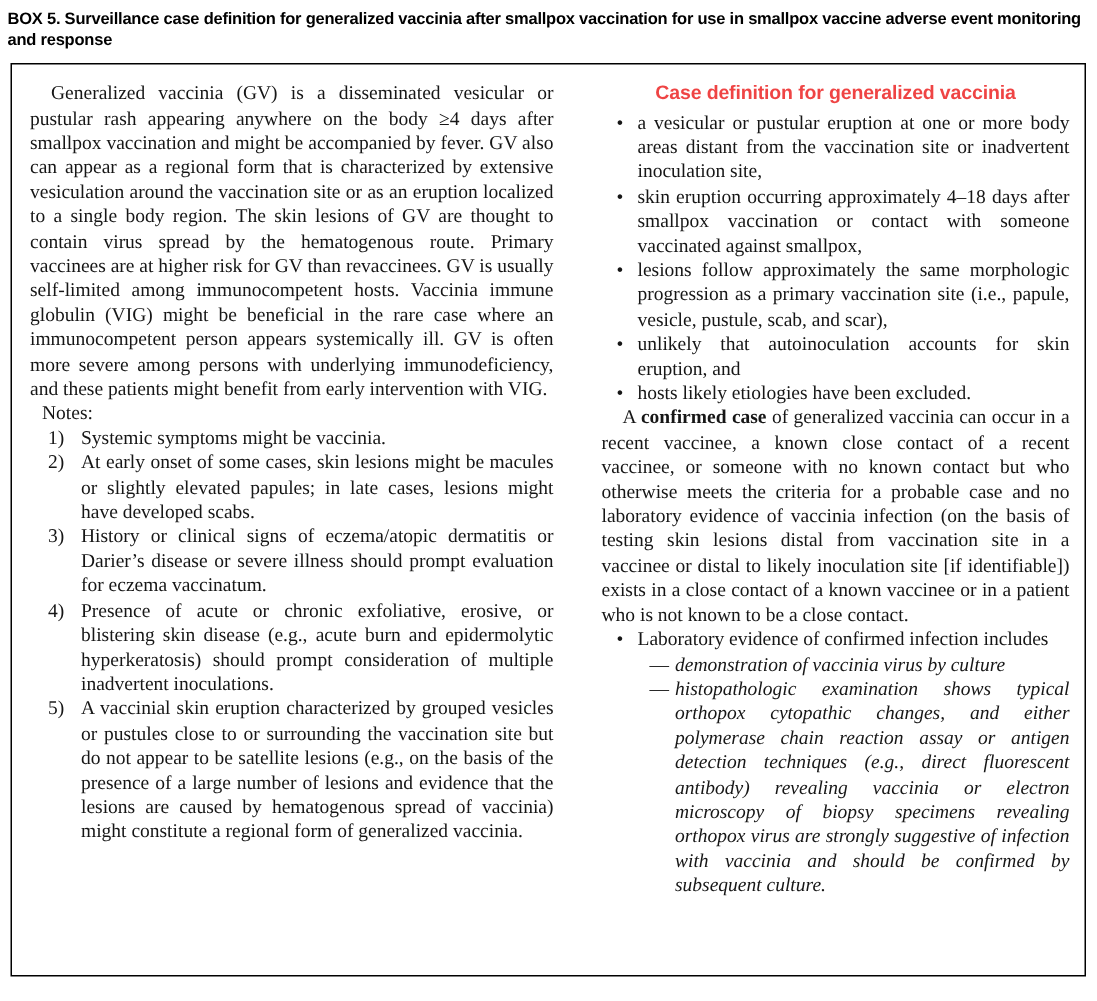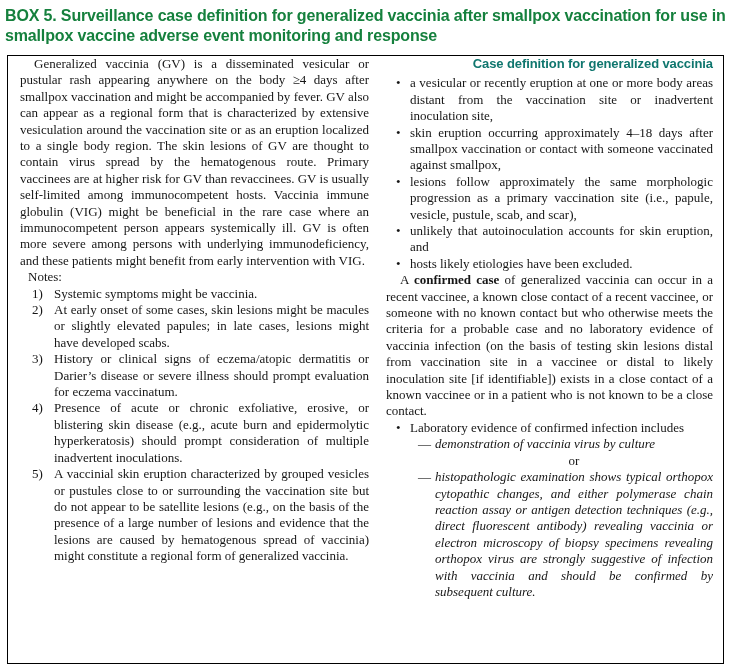--- a/index.html
+++ b/index.html
@@ -9,36 +9,36 @@
     background: #ffffff;
     color: #161616;
     font-family: "Liberation Serif", "DejaVu Serif", serif;
     overflow: hidden;
   }
   .page { padding: 5px 3px 0 4px; }
 
   .box-title {
     font-family: "Liberation Sans", "DejaVu Sans", sans-serif;
     font-weight: bold;
-    font-size: 16px;
+    font-size: 11px;
     line-height: 1.28;
     letter-spacing: -0.15px;
-    color: #15803d;
+    color: #000000;
     margin: 1px 1px 8px 1px;
   }
 
   .case-box {
     border: 1px solid #000;
     box-sizing: border-box;
     width: 717px;
     height: 609px;
     margin-left: 3px;
     display: flex;
-    gap: 17px;
-    padding: 0 10px 6px 12px;
+    gap: 32px;
+    padding: 11px 10px 6px 12px;
     overflow: hidden;
   }
 
   .col {
     font-size: 13px;
     line-height: 16.4px;
     text-align: justify;
     hyphens: auto;
   }
   .col-left  { width: 349px; flex: none; }
@@ -49,23 +49,23 @@
   .notes-label { font-weight: normal; padding-left: 8px; }
   .note { display: flex; padding-left: 12px; }
   .note-num { flex: none; width: 22px; }
   .note-body { flex: 1; text-align: justify; }
 
   .rc-heading {
     font-family: "Liberation Sans", "DejaVu Sans", sans-serif;
     font-weight: bold;
     font-size: 13px;
     letter-spacing: -0.1px;
-    text-align: right;
+    text-align: center;
     margin: 0 0 3px 0;
-    color: #0f766e;
+    color: #ef4444;
   }
 
   .bullet { display: flex; padding-left: 10px; }
   .bullet-marker { flex: none; width: 14px; }
   .bullet-body { flex: 1; text-align: justify; }
 
   .sub-item { display: flex; padding-left: 32px; }
   .dash-marker { flex: none; width: 17px; }
   .sub-body { flex: 1; text-align: justify; font-style: italic; }
   .or-line { padding-left: 49px; text-align: center; }
@@ -107,21 +107,21 @@
         <div class="note-body">A vaccinial skin eruption characterized by grouped vesicles or pustules close to or surrounding the vaccination site but do not appear to be satellite lesions (e.g., on the basis of the presence of a large number of lesions and evidence that the lesions are caused by hematogenous spread of vaccinia) might constitute a regional form of generalized vaccinia.</div>
       </div>
     </div>
 
     <div class="col col-right">
       <h3 class="rc-heading">Case definition for generalized vaccinia</h3>
 
 
       <div class="bullet">
         <span class="bullet-marker">•</span>
-        <div class="bullet-body">a vesicular or recently eruption at one or more body areas distant from the vaccination site or inadvertent inoculation site,</div>
+        <div class="bullet-body">a vesicular or pustular eruption at one or more body areas distant from the vaccination site or inadvertent inoculation site,</div>
       </div>
       <div class="bullet">
         <span class="bullet-marker">•</span>
         <div class="bullet-body">skin eruption occurring approximately 4–18 days after smallpox vaccination or contact with someone vaccinated against smallpox,</div>
       </div>
       <div class="bullet">
         <span class="bullet-marker">•</span>
         <div class="bullet-body">lesions follow approximately the same morphologic progression as a primary vaccination site (i.e., papule, vesicle, pustule, scab, and scar),</div>
       </div>
       <div class="bullet">
@@ -138,21 +138,20 @@
       <div class="bullet">
         <span class="bullet-marker">•</span>
         <div class="bullet-body">Laboratory evidence of confirmed infection includes</div>
       </div>
 
       <div class="sub-item">
         <span class="dash-marker">—</span>
         <div class="sub-body">demonstration of vaccinia virus by culture</div>
       </div>
 
-      <div class="or-line">or</div>
 
       <div class="sub-item">
         <span class="dash-marker">—</span>
         <div class="sub-body">histopathologic examination shows typical orthopox cytopathic changes, and either polymerase chain reaction assay or antigen detection techniques (e.g., direct fluorescent antibody) revealing vaccinia or electron microscopy of biopsy specimens revealing orthopox virus are strongly suggestive of infection with vaccinia and should be confirmed by subsequent culture.</div>
       </div>
     </div>
 
   </div>
 </div>
 

